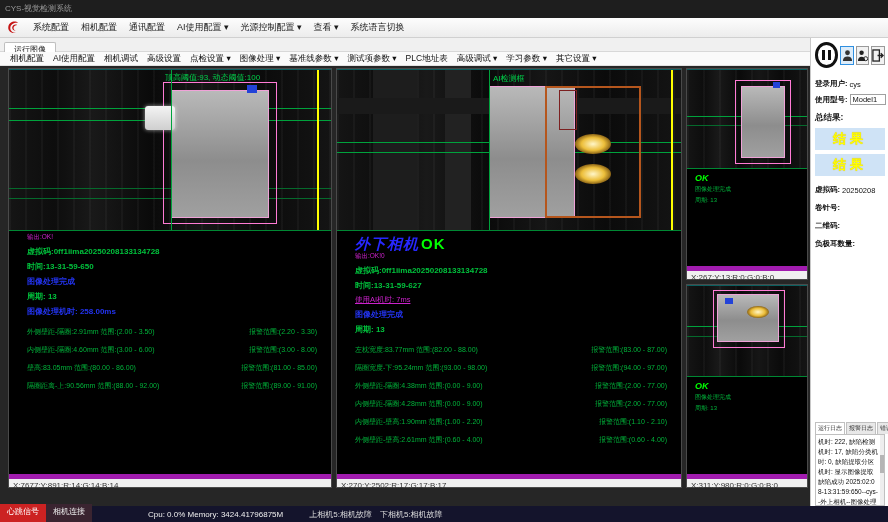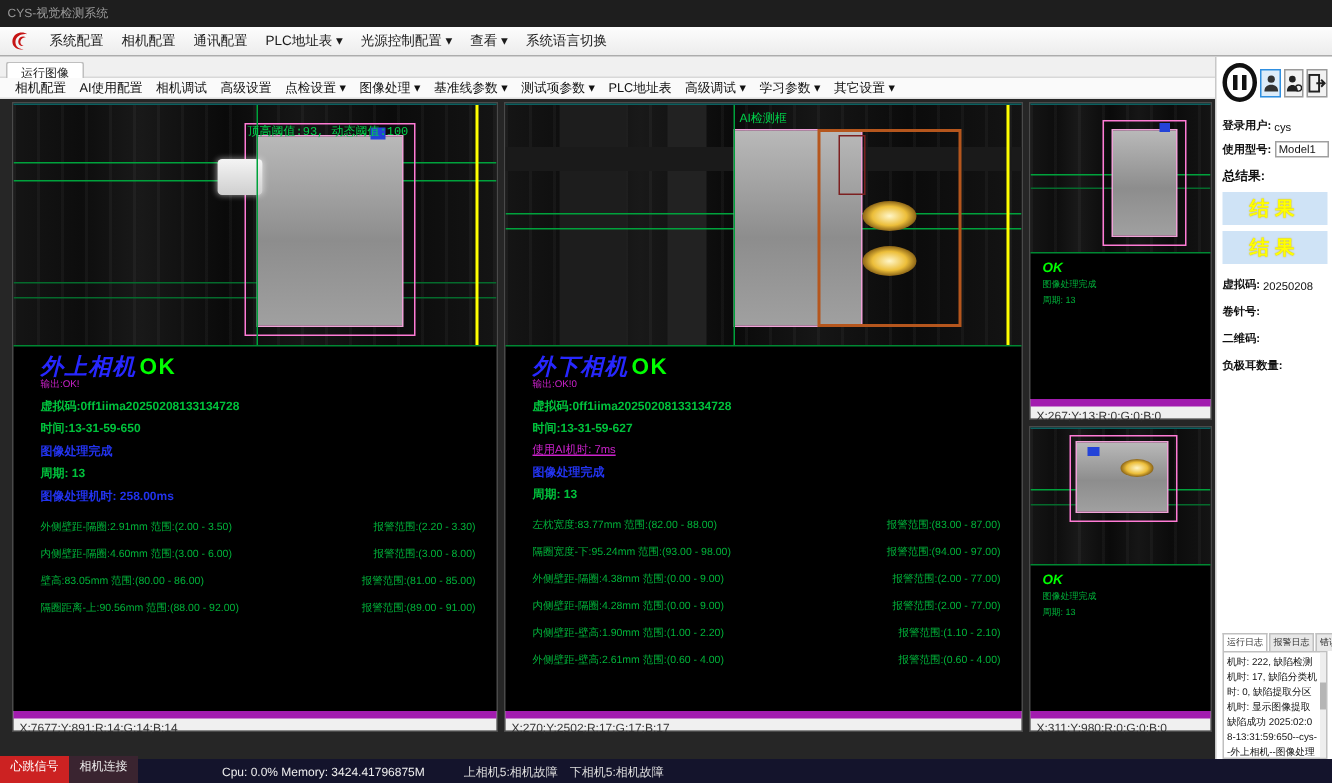--- a/index.html
+++ b/index.html
@@ -120,21 +120,21 @@
   <div class="menubar">
     <span class="logo">
       <svg width="15" height="15" viewBox="0 0 16 16">
           <path d="M13 3 C10 0.5 3.5 1.5 2.5 7 C1.6 12 6.5 15 10.5 13.6 C7 13.8 4.3 11.6 4.6 8 C4.9 4.2 9.5 2.2 13 3 Z" fill="#c61414"></path>
           <path d="M12 5.2 C9.8 4 7 5 6.6 7.8 C6.3 10.2 8.4 11.8 10.4 11.3 C8.8 11 7.8 9.6 8.1 8 C8.4 6.2 10.4 5.2 12 5.2 Z" fill="#c61414"></path>
         </svg>
     </span>
     <span class="mi">系统配置</span>
     <span class="mi">相机配置</span>
     <span class="mi">通讯配置</span>
-    <span class="mi">PLC地址表 ▾</span>
+    <span class="mi">AI使用配置 ▾</span>
     <span class="mi">光源控制配置 ▾</span>
     <span class="mi">查看 ▾</span>
     <span class="mi">系统语言切换</span>
   </div>
 
   <div class="tabrow">
     <span class="tab">运行图像</span>
   </div>
 
   <div class="toolbar">
@@ -158,24 +158,23 @@
       <div class="hline" style="top:38px;"></div>
       <div class="hline" style="top:50px;"></div>
       <div class="hline dim" style="top:118px;"></div>
       <div class="hline dim" style="top:128px;"></div>
       <div class="pinkbox" style="left:154px;top:12px;width:114px;height:142px;"></div>
       <div class="battery" style="left:162px;top:20px;width:98px;height:128px;"></div>
       <div class="whitetab" style="left:136px;top:36px;width:30px;height:24px;"></div>
       <div class="bluebox" style="left:238px;top:15px;width:10px;height:8px;"></div>
       <div class="vline-g" style="left:162px;"></div>
       <div class="vline-y" style="left:308px;"></div>
-      <span class="ovl-label" style="left:156px;top:12px;font-family:Liberation Mono, monospace;">顶高阈值:93, 动态阈值:100</span>
+      <span class="ovl-label" style="left:156px;top:2px;">顶高阈值:93, 动态阈值:100</span>
     </div>
     <div class="result">
-      <div class="res-title"><span class="t-blue">外上相机</span><span class="t-ok">OK</span></div>
       <div class="t-mag">输出:OK!</div>
       <div class="t-grn">虚拟码:0ff1iima20250208133134728</div>
       <div class="t-grn">时间:13-31-59-650</div>
       <div class="t-bl2">图像处理完成</div>
       <div class="t-grn">周期: 13</div>
       <div class="t-bl2">图像处理机时: 258.00ms</div>
     </div>
     <div class="rows">
       <div class="mrow">
           <span>外侧壁距-隔圈:2.91mm 范围:(2.00 - 3.50)</span>

